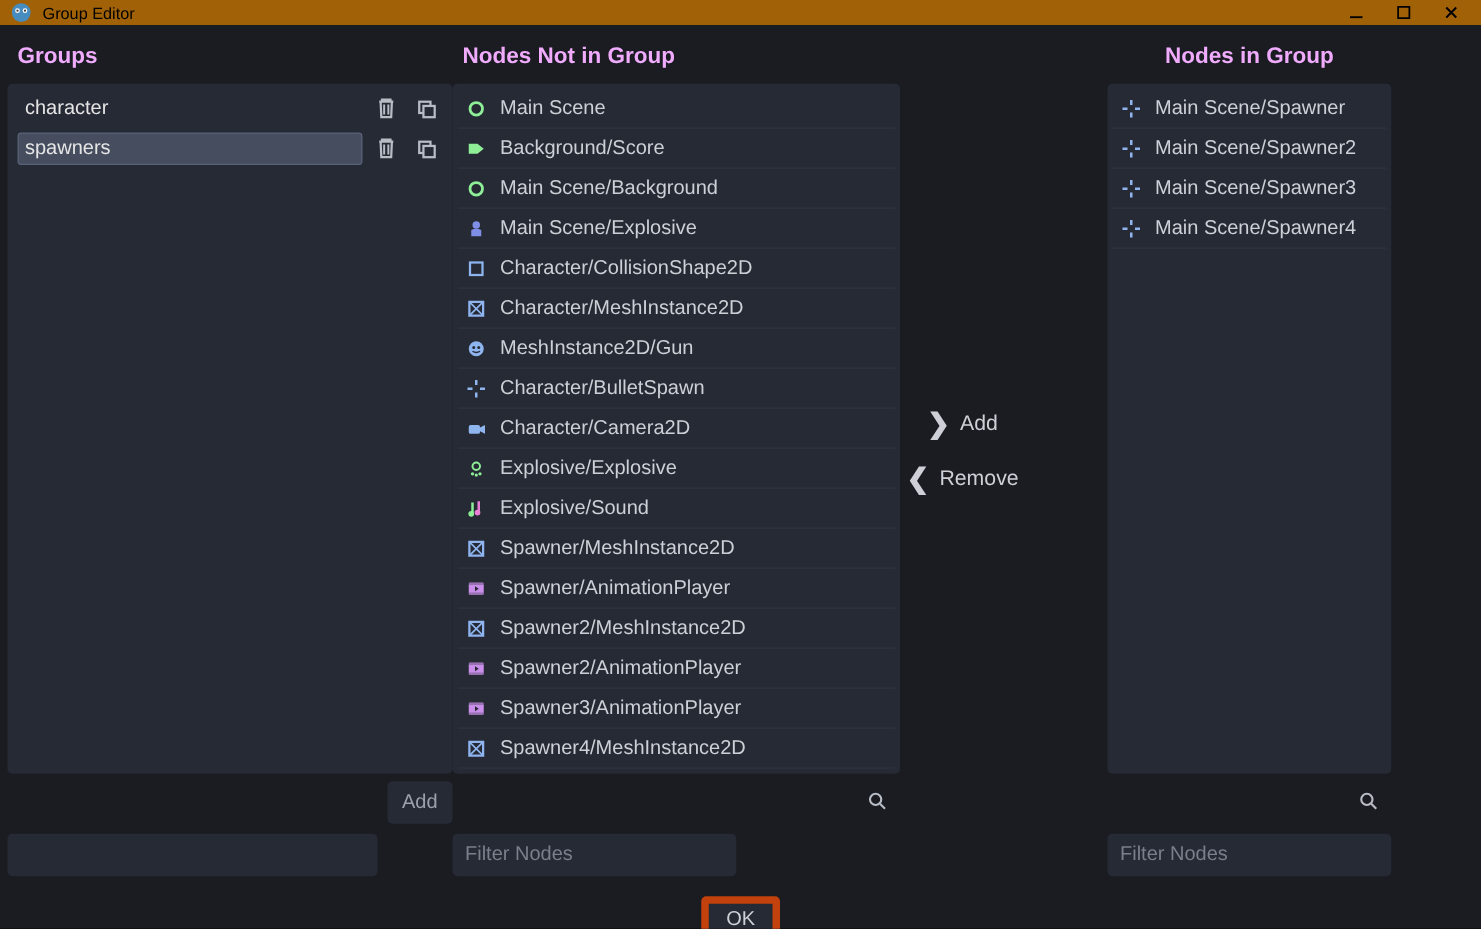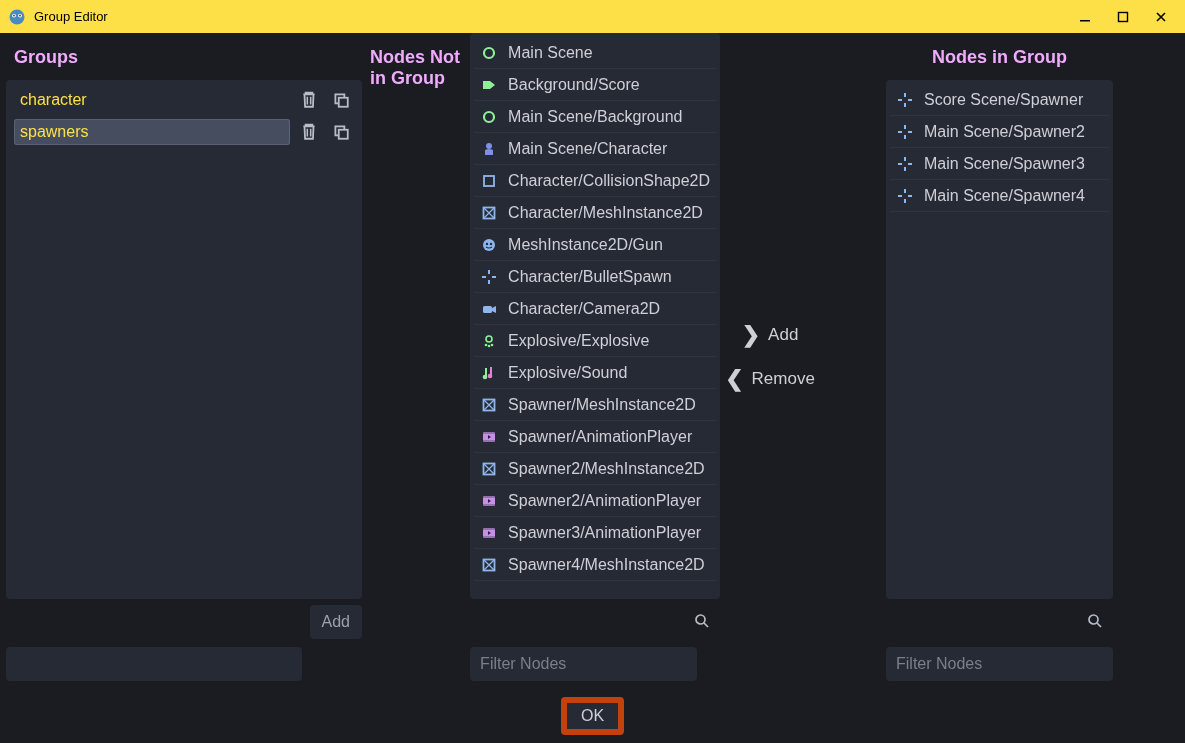--- a/index.html
+++ b/index.html
@@ -1,35 +1,35 @@
 <!DOCTYPE html>
 <html><head>
 <meta charset="utf-8">
 <style>
 * { box-sizing: border-box; margin: 0; padding: 0; font-family: "Segoe UI", Arial, sans-serif; }
 body { background: #000; width: 1185px; height: 743px; overflow: hidden; }
 .window { width: 1185px; height: 743px; background: #1a1c22; display: flex; flex-direction: column; }
-.titlebar { height: 33px; background: #fde047; display: flex; align-items: center; padding: 0 8px; }
+.titlebar { height: 33px; background: #a16207; display: flex; align-items: center; padding: 0 8px; }
 .titlebar .app-icon { width: 18px; height: 18px; margin-right: 8px; }
 .titlebar .title { font-size: 13px; color: #000; flex: 1; }
 .titlebar .win-controls { display: flex; gap: 18px; align-items: center; margin-right: 6px; }
 .titlebar .win-controls span { font-size: 15px; color: #000; cursor: pointer; display:inline-flex; align-items:center; justify-content:center; width:20px; height:20px;}
 .content { flex: 1; display: flex; padding: 0 6px 6px 6px; gap: 0; }
 .panel-label { font-size: 18px; font-weight: 600; color: #f0abfc; padding: 14px 8px 12px 8px; }
 .col-groups { width: 356px; display: flex; flex-direction: column; }
-.col-notin { width: 358px; display: flex; flex-direction: row; }
+.col-notin { width: 358px; display: flex; flex-direction: column; }
 .col-mid { width: 100px; display: flex; flex-direction: column; justify-content: center; align-items: center; gap: 18px; }
 .col-in { flex: 1; display: flex; flex-direction: column; align-items: center; }
 .list-box { flex: 1; background: #262a35; border-radius: 4px; padding: 4px; overflow: hidden; position: relative; }
 .scroll-inner { overflow-y: auto; height: 100%; }
 .scroll-inner::-webkit-scrollbar { width: 8px; }
 .scroll-inner::-webkit-scrollbar-thumb { background: #4d5260; border-radius: 4px; }
 .scroll-inner::-webkit-scrollbar-track { background: transparent; }
 .group-row { display: flex; align-items: center; height: 32px; padding: 0 4px; gap: 6px; }
-.group-row .gname { flex: 1; padding: 4px 6px; color: #fde047; font-size: 16px; border-radius: 3px; }
+.group-row .gname { flex: 1; padding: 4px 6px; color: #e5e5e5; font-size: 16px; border-radius: 3px; }
 .group-row.editing .gname { background: #454d5e; box-shadow: 0 0 0 1px #5a627a inset; }
 .icon-btn { width: 26px; height: 26px; display: inline-flex; align-items: center; justify-content: center; cursor: pointer; color: #b8bcc5; }
 .icon-btn svg { width: 18px; height: 18px; }
 .node-row { display: flex; align-items: center; height: 32px; padding: 0 6px; gap: 10px; color: #cdd0d6; font-size: 16px; border-bottom: 1px solid #2f3440; cursor: pointer; }
 .node-row .nicon { width: 18px; height: 18px; display: inline-flex; align-items: center; justify-content: center; flex-shrink: 0; }
 .node-row .nicon svg { width: 16px; height: 16px; }
 .bottom-row { display: flex; gap: 8px; margin-top: 6px; }
 .text-input { flex: 1; background: #262a35; border: none; border-radius: 4px; height: 34px; padding: 0 10px; color: #cdd0d6; font-size: 16px; margin-top: 42px; }
 .text-input::placeholder { color: #7a7f8c; }
 .btn-add-group { background: #262a35; border: none; color: #9ba0ad; font-size: 16px; height: 34px; padding: 0 12px; border-radius: 4px; cursor: pointer; }
@@ -151,21 +151,21 @@
                 </span>
                 <span>Main Scene/Background</span>
               </div>
               <div class="node-row">
                 <span class="nicon">
                   <svg viewBox="0 0 16 16">
                     <circle cx="8" cy="5" r="3" fill="#7f8fe8"></circle>
                     <path d="M4 9 Q8 7 12 9 L12 14 L4 14 Z" fill="#7f8fe8"></path>
                   </svg>
                 </span>
-                <span>Main Scene/Character</span>
+                <span>Main Scene/Explosive</span>
               </div>
               <div class="node-row">
                 <span class="nicon">
                   <svg viewBox="0 0 16 16">
                     <rect x="3" y="3" width="10" height="10" fill="none" stroke="#8fb5ef" stroke-width="1.8"></rect>
                   </svg>
                 </span>
                 <span>Character/CollisionShape2D</span>
               </div>
               <div class="node-row">
@@ -322,21 +322,21 @@
           <div id="in-container">
               <div class="node-row">
                 <span class="nicon">
                   <svg viewBox="0 0 16 16">
                     <rect x="7" y="1" width="2" height="4" fill="#8fb5ef"></rect>
                     <rect x="7" y="11" width="2" height="4" fill="#8fb5ef"></rect>
                     <rect x="1" y="7" width="4" height="2" fill="#8fb5ef"></rect>
                     <rect x="11" y="7" width="4" height="2" fill="#8fb5ef"></rect>
                   </svg>
                 </span>
-                <span>Score Scene/Spawner</span>
+                <span>Main Scene/Spawner</span>
               </div>
               <div class="node-row">
                 <span class="nicon">
                   <svg viewBox="0 0 16 16">
                     <rect x="7" y="1" width="2" height="4" fill="#8fb5ef"></rect>
                     <rect x="7" y="11" width="2" height="4" fill="#8fb5ef"></rect>
                     <rect x="1" y="7" width="4" height="2" fill="#8fb5ef"></rect>
                     <rect x="11" y="7" width="4" height="2" fill="#8fb5ef"></rect>
                   </svg>
                 </span>

